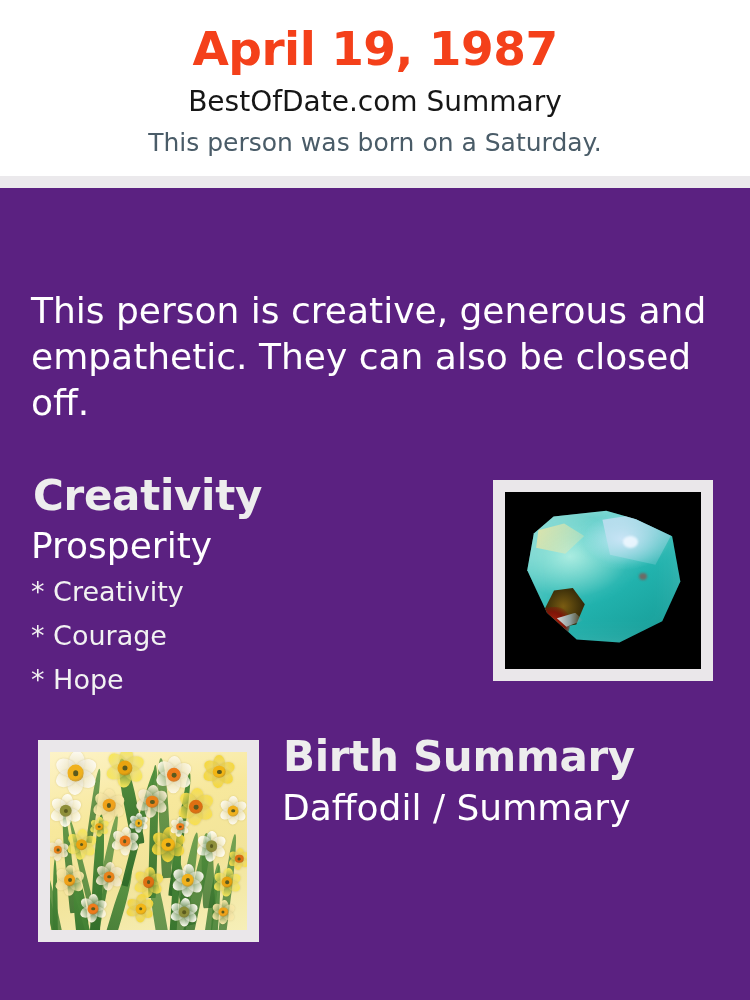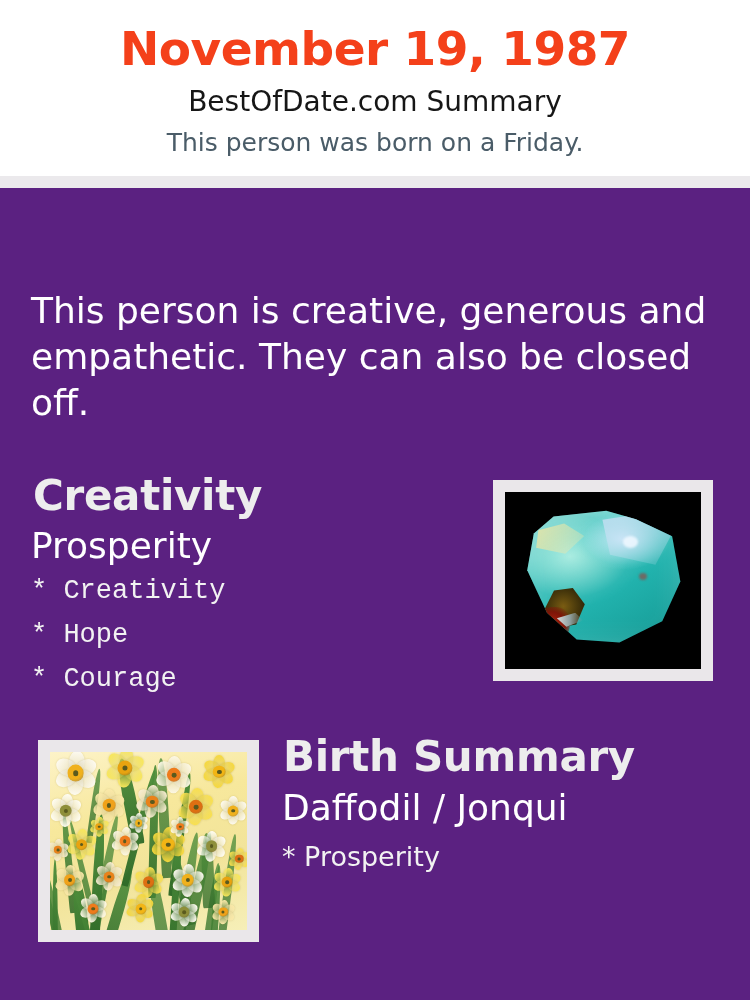--- a/index.html
+++ b/index.html
@@ -63,21 +63,21 @@
   .stone-name {
     position:absolute; left:31px; top:340px;
     font-size:36px; font-weight:normal; color:#FFFFFF;
     line-height:1.0;
   }
   .stone-traits {
     position:absolute; left:31px; top:390px; list-style:none;
   }
   .stone-traits li {
     font-size:27px; color:#F2F2F2; line-height:1.0;
-    margin-bottom:17px; white-space:nowrap;font-family:Liberation Mono, monospace;
+    margin-bottom:17px; white-space:nowrap;
   }
 
   
   .flower-heading {
     position:absolute; left:283px; top:548px;
     font-size:42px; font-weight:bold; color:#EDEDED;
     letter-spacing:-0.3px; line-height:1.0;
   }
   .flower-name {
     position:absolute; left:282px; top:602px;
@@ -158,36 +158,36 @@
   .bloom .pet { position:absolute; left:50%; top:50%; border-radius:52% 52% 46% 46%; transform-origin:50% 100%; }
   .bloom .cup { position:absolute; left:50%; top:50%; transform:translate(-50%,-50%); border-radius:50%; }
   .bloom .core { position:absolute; left:50%; top:50%; transform:translate(-50%,-50%); border-radius:50%; background:#5a5a1e; }
 </style>
 </head>
 <body>
 
 <div id="card">
 
   <div class="header">
-    <div class="date-title">November 19, 1987</div>
+    <div class="date-title">April 19, 1987</div>
     <div class="site-line">BestOfDate.com Summary</div>
-    <div class="weekday-line">This person was born on a Friday.</div>
+    <div class="weekday-line">This person was born on a Saturday.</div>
   </div>
   <div class="header-divider"></div>
 
   <div class="body-panel">
 
     <div class="sign-desc">This person is creative, generous and empathetic. They can also be closed off.</div>
 
     <div class="stone-heading">Creativity</div>
     <div class="stone-name">Prosperity</div>
     <ul class="stone-traits">
       <li>* Creativity</li>
+      <li>* Courage</li>
       <li>* Hope</li>
-      <li>* Courage</li>
     </ul>
 
     <div class="photo-frame stone">
       <div class="photo-inner">
         <div class="stone-scene">
           <div class="crystal">
             <div class="crystal-facet-a"></div>
             <div class="crystal-facet-b"></div>
             <div class="crystal-incl-1"></div>
             <div class="crystal-incl-2"></div>
@@ -496,19 +496,18 @@
               <div class="pet" style="width: 7.2px; height: 9.9px; margin-left: -3.6px; margin-top: -9.9px; background: linear-gradient(rgb(252, 247, 228), rgba(0, 0, 0, 0.08)); transform: rotate(241.327deg); box-shadow: rgba(120, 100, 30, 0.25) 0px 0px 2px;"></div>
               <div class="pet" style="width: 7.2px; height: 9.9px; margin-left: -3.6px; margin-top: -9.9px; background: linear-gradient(rgb(252, 247, 228), rgba(0, 0, 0, 0.08)); transform: rotate(307.698deg); box-shadow: rgba(120, 100, 30, 0.25) 0px 0px 2px;"></div>
               <div class="cup" style="width: 7.56px; height: 7.56px; background: radial-gradient(circle at 42% 38%, rgb(239, 123, 27) 0%, rgb(239, 123, 27) 55%, rgba(90, 60, 10, 0.55) 100%);"></div>
               <div class="core" style="width: 2.52px; height: 2.52px;"></div>
             </div>
           </div>
       </div>
     </div>
 
     <div class="flower-heading">Birth Summary</div>
-    <div class="flower-name">Daffodil / Jonqui</div>
+    <div class="flower-name">Daffodil / Summary</div>
     <ul class="flower-traits">
-      <li>* Prosperity</li>
     </ul>
 
   </div>
 </div>
 
 </body></html>

